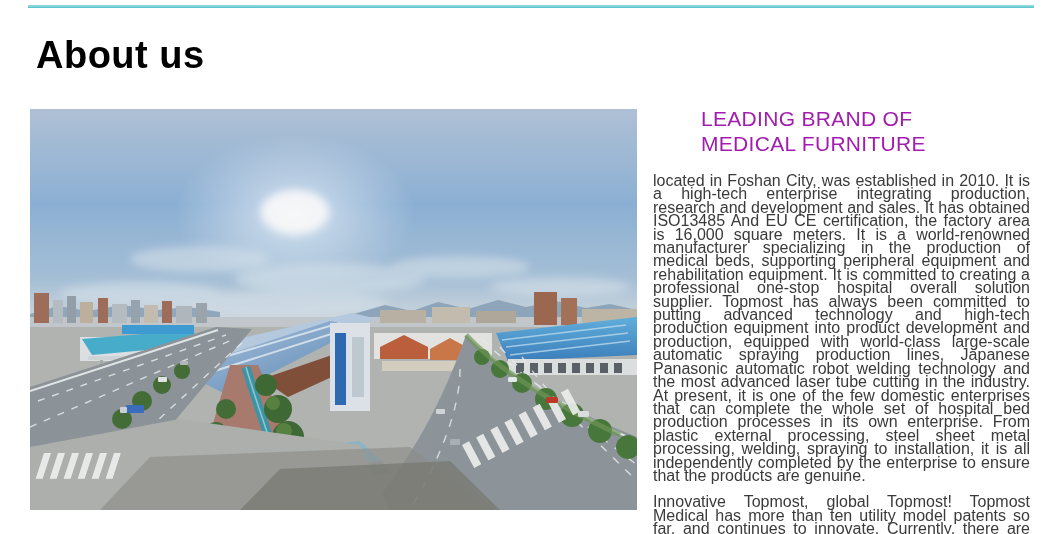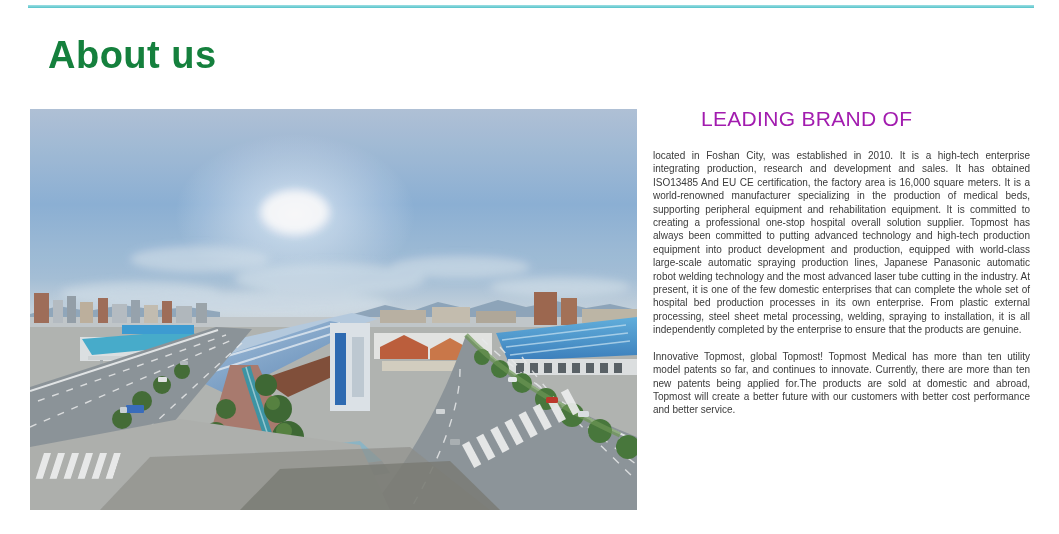--- a/index.html
+++ b/index.html
@@ -2,31 +2,31 @@
 <html><head>
 <meta charset="utf-8">
 <style>
   html,body{margin:0;padding:0;background:#ffffff;}
   body{font-family:"Liberation Sans", sans-serif;}
   .page{position:relative;width:1059px;height:534px;background:#fff;overflow:hidden;}
 
   .top-rule{position:absolute;left:28px;top:5px;width:1006px;height:3px;
     background:linear-gradient(#9fdfe3,#55c3ca);}
 
-  .page-title{position:absolute;left:48px;top:34px;margin:0;
-    font-size:38px;font-weight:bold;color:#15803d;letter-spacing:.5px;}
+  .page-title{position:absolute;left:36px;top:34px;margin:0;
+    font-size:38px;font-weight:bold;color:#000000;letter-spacing:.5px;}
 
   .photo{position:absolute;left:30px;top:109px;width:607px;height:401px;overflow:hidden;}
   .photo svg{display:block;}
 
   .content{position:absolute;left:653px;top:106px;width:377px;}
   .section-heading{margin:0 0 18px 0;padding-left:48px;
     font-size:21px;line-height:25px;font-weight:400;letter-spacing:.3px;color:#a21caf;}
   .section-heading span{display:block;}
-  .content p{margin:0 0 13px 0;font-size:10px;line-height:13.4px;color:#3a3a3a;
+  .content p{margin:0 0 13px 0;font-size:16px;line-height:13.4px;color:#3a3a3a;
     text-align:justify;}
   .content p:last-child{margin-bottom:0;}
 </style>
 </head>
 <body>
 
 <div class="page">
 
   <div class="top-rule"></div>
 
@@ -242,18 +242,19 @@
         <rect x="420" y="330" width="10" height="6" rx="1" fill="#aeb4b6"></rect>
       </g>
 
       <rect x="0" y="0" width="607" height="401" fill="#1c2b3a" opacity="0.03"></rect>
     </svg>
   </figure>
 
   <article class="content">
     <h2 class="section-heading">
       <span>LEADING BRAND OF</span>
+      <span>MEDICAL FURNITURE</span>
     </h2>
     <p>located in Foshan City, was established in 2010.  It is a high-tech enterprise integrating production, research and development and sales. It has obtained ISO13485 And EU CE certification, the  factory area is 16,000 square meters. It is a world-renowned manufacturer specializing in the production of medical beds, supporting peripheral equipment and rehabilitation equipment. It is committed to creating a professional one-stop hospital overall solution supplier. Topmost has always been committed to putting advanced technology and high-tech production equipment into product development and production, equipped with world-class large-scale automatic spraying production lines, Japanese Panasonic automatic robot welding technology and the most advanced laser tube cutting in the industry. At present, it is one of the few domestic enterprises that can complete the whole set of hospital bed production processes in its own enterprise. From plastic external processing, steel sheet metal processing, welding, spraying to installation, it is all independently completed by the enterprise to ensure that the products are genuine.</p>
     <p>Innovative Topmost, global Topmost! Topmost Medical has more than ten utility model patents so far, and continues to innovate. Currently, there are more than ten new patents being applied for.The products are sold at domestic  and abroad, Topmost will create a better future with our customers with better cost performance and better service.</p>
   </article>
 
 </div>
 
 </body></html>

